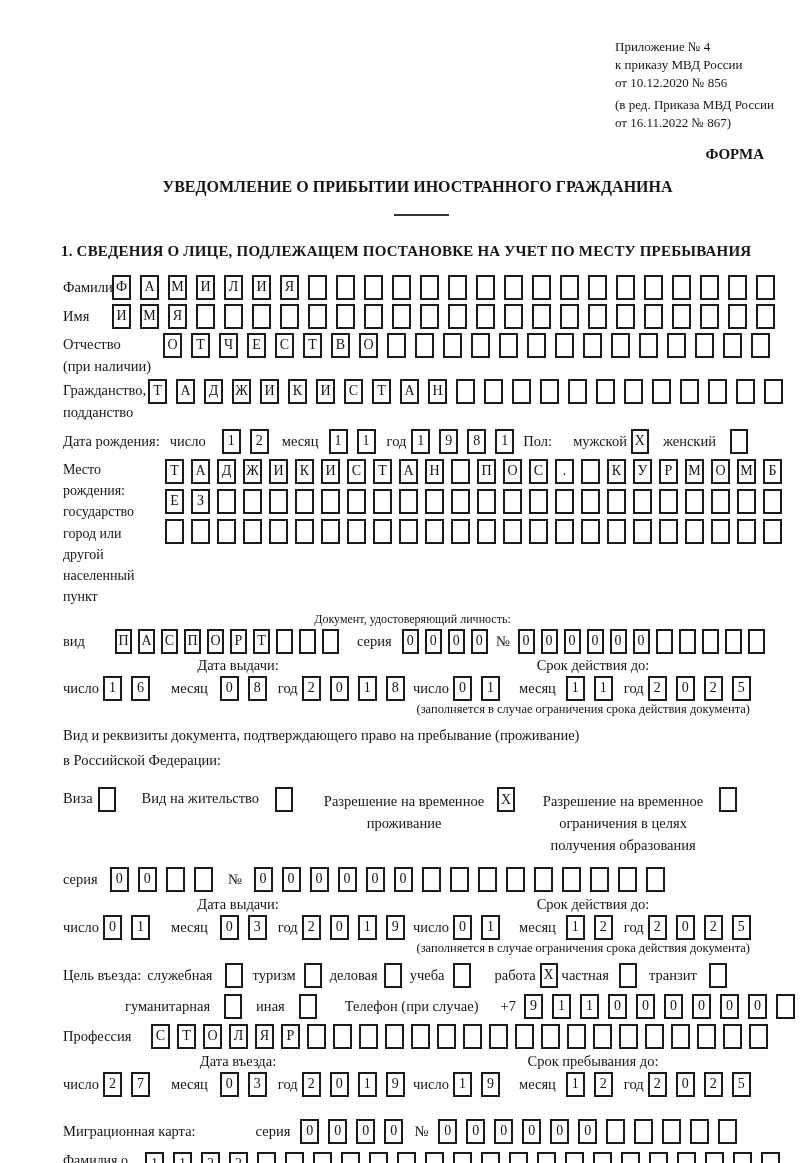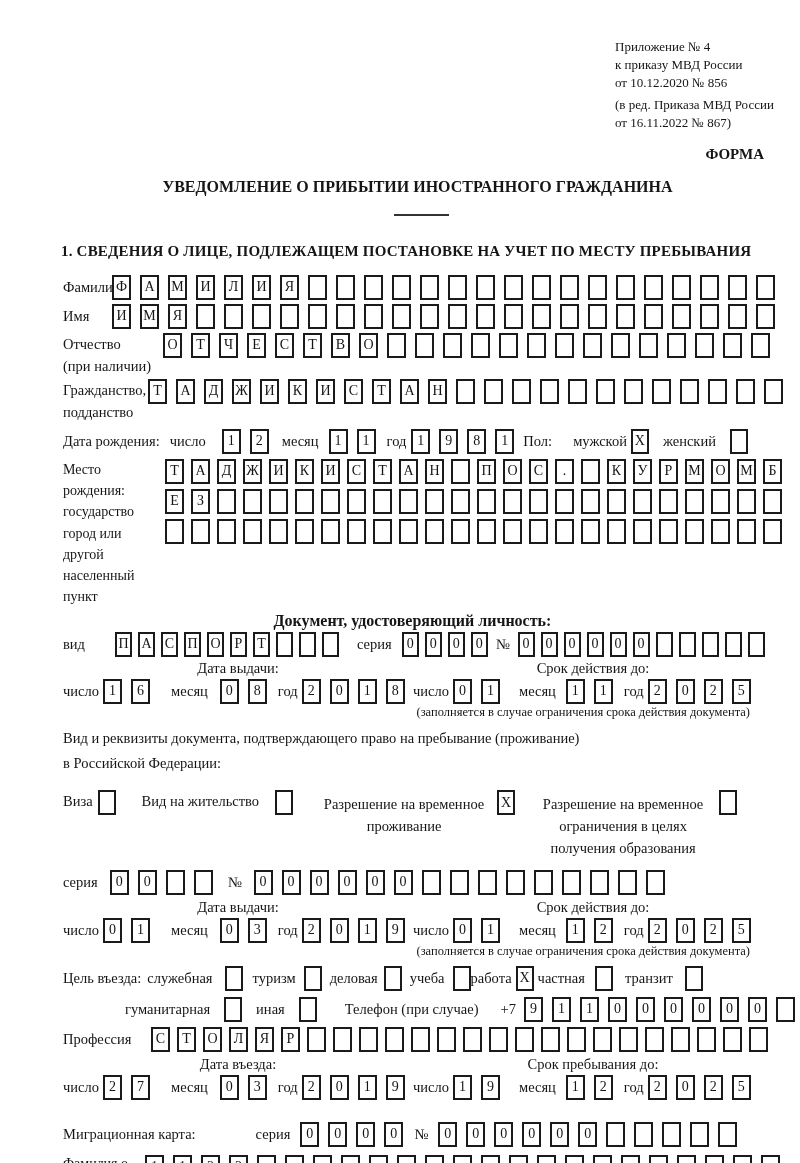--- a/index.html
+++ b/index.html
@@ -18,21 +18,21 @@
   .frow{display:flex;align-items:center;margin-top:5px;}
   .cellrow{display:inline-flex;flex:none;}
   .cell{
     box-sizing:border-box;width:19px;height:25px;border:2px solid #1a1a1a;margin-right:9px;
     display:inline-flex;align-items:center;justify-content:center;
     font-size:14px;flex:none;background:#fff;
   }
   .p26 .cell{margin-right:7px;}
   .tight .cell{width:17px;margin-right:6px;}
   .cb .cell{width:18px;height:25px;margin-right:0;}
-  .doc-heading{text-align:center;font-weight:bold;font-size:16px;margin-top:4px;margin-right:30px;}
+  .doc-heading{text-align:center;font-weight:normal;font-size:12px;margin-top:4px;margin-right:30px;}
   .dh-row{display:flex;margin-top:3px;font-size:14.5px;}
   .dh{text-align:center;}
   .note{font-size:12.5px;}
   .block-lbl div{line-height:1.52;}
 </style>
 </head>
 <body>
 
 <div class="page">
 
@@ -496,21 +496,21 @@
         <span class="cell"></span>
       </span>
     <span class="lbl" style="margin-left:8px">деловая</span>
     <span class="cellrow cb" style="margin-left:6px">
         <span class="cell"></span>
       </span>
     <span class="lbl" style="margin-left:8px">учеба</span>
     <span class="cellrow cb" style="margin-left:8px">
         <span class="cell"></span>
       </span>
-    <span class="lbl" style="margin-left:0">работа</span>
+    <span class="lbl" style="margin-left:24px">работа</span>
     <span class="cellrow cb" style="margin-left:4px">
         <span class="cell">X</span>
       </span>
     <span class="lbl" style="margin-left:4px">частная</span>
     <span class="cellrow cb" style="margin-left:10px">
         <span class="cell"></span>
       </span>
     <span class="lbl" style="margin-left:12px">транзит</span>
     <span class="cellrow cb" style="margin-left:12px">
         <span class="cell"></span>

